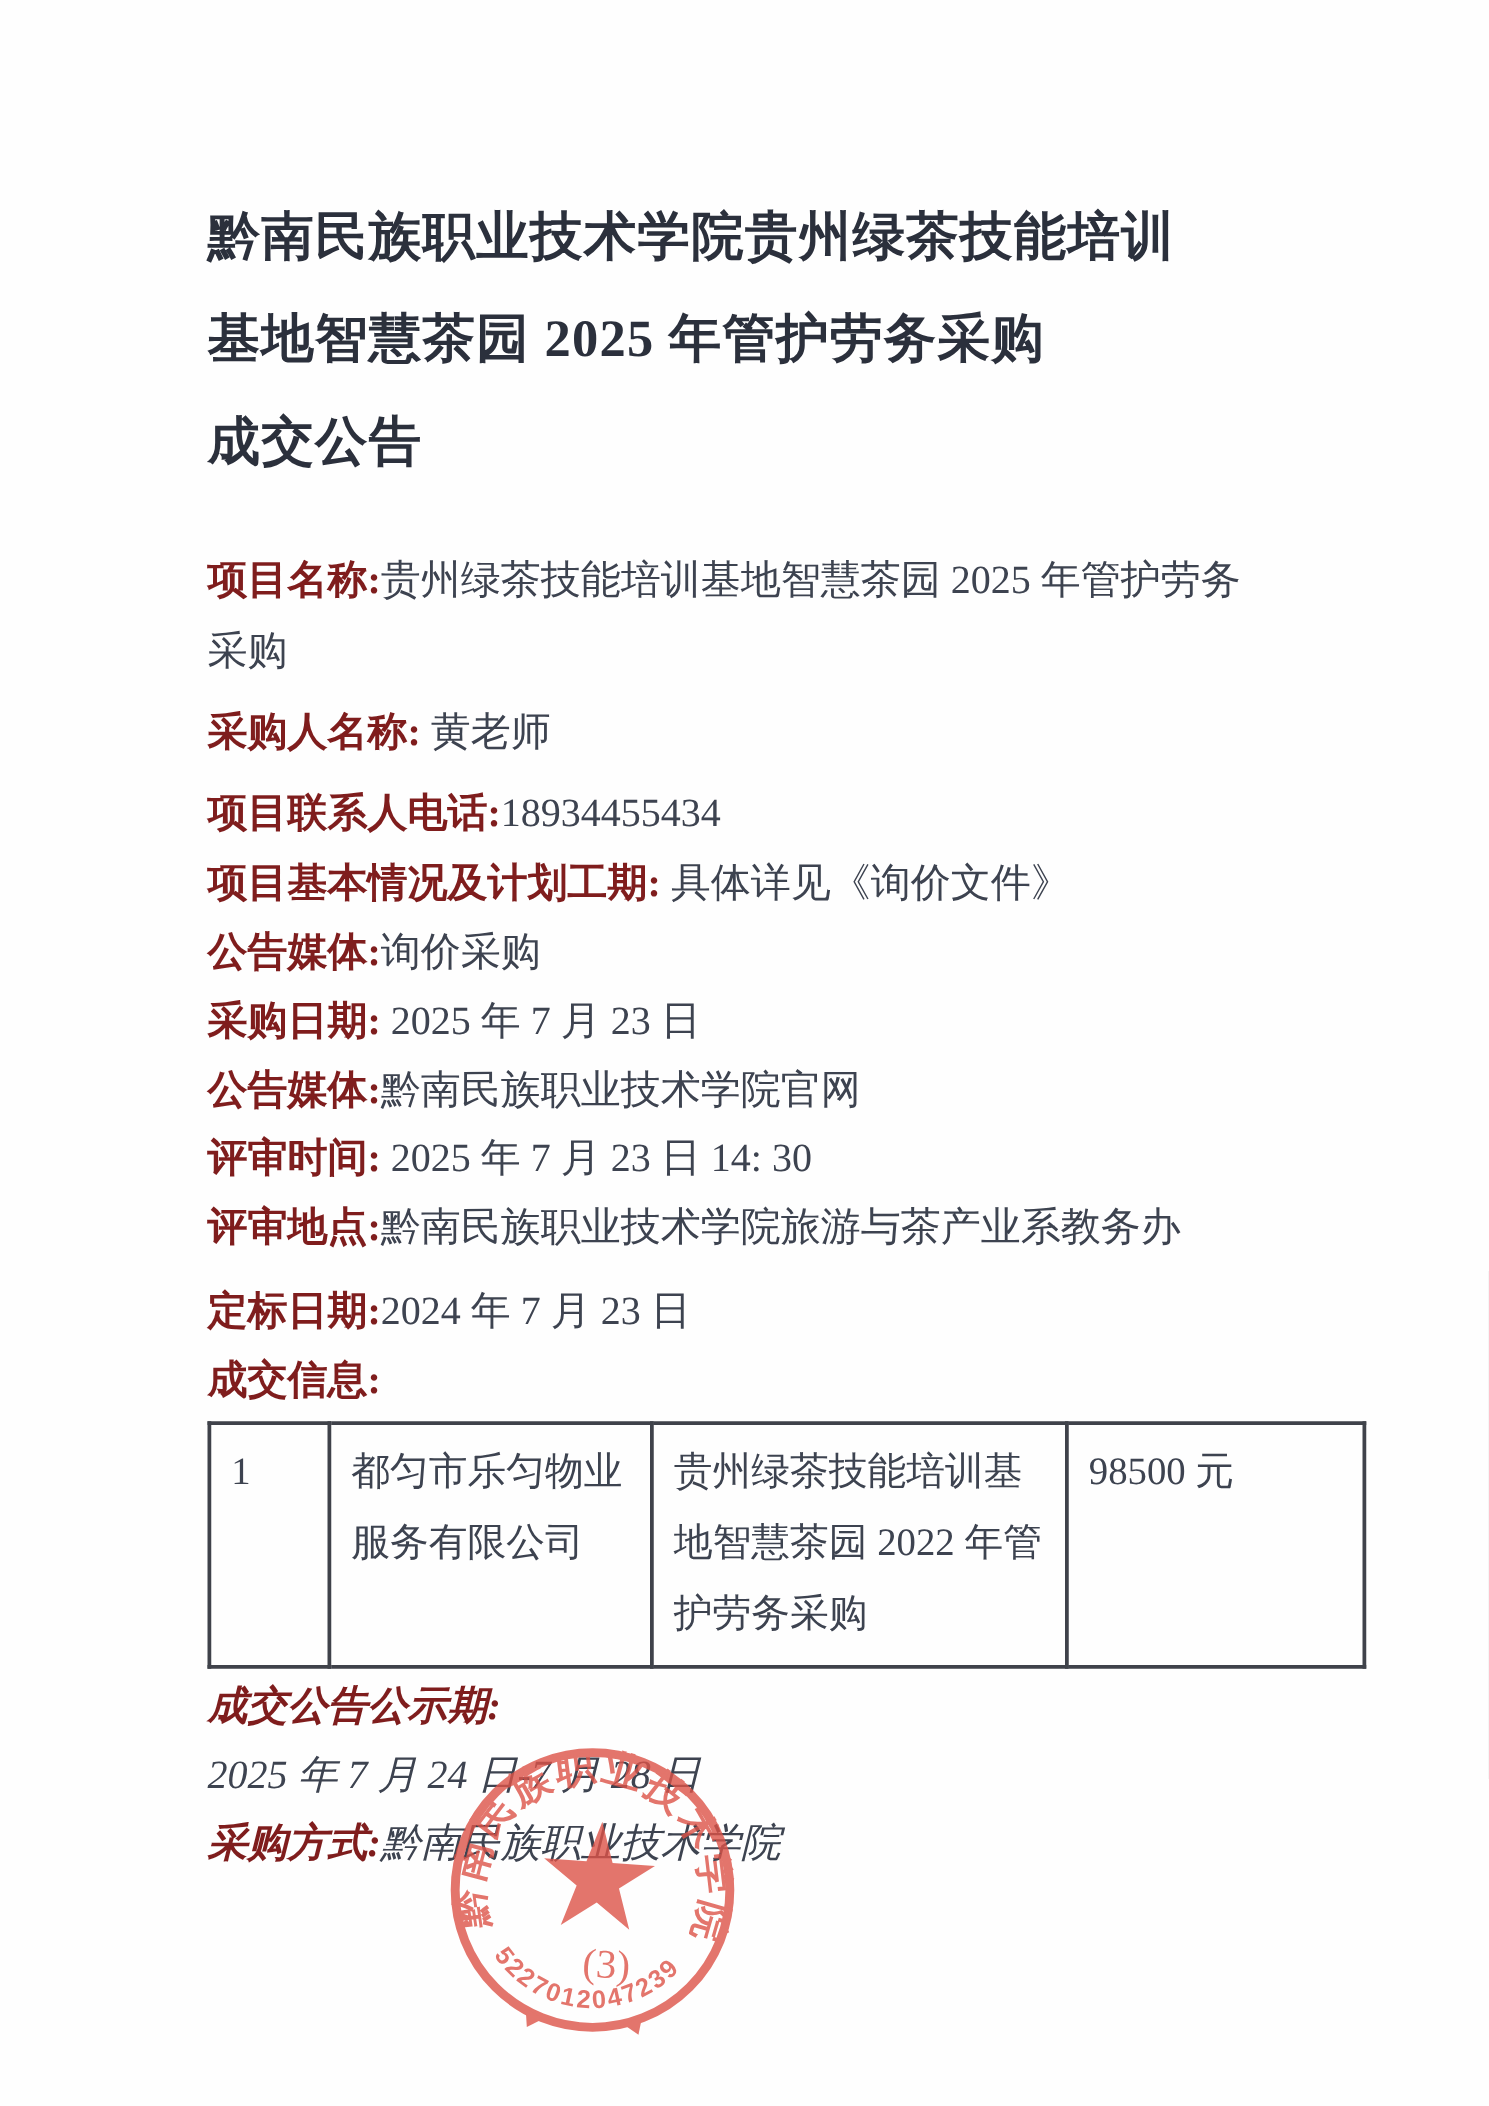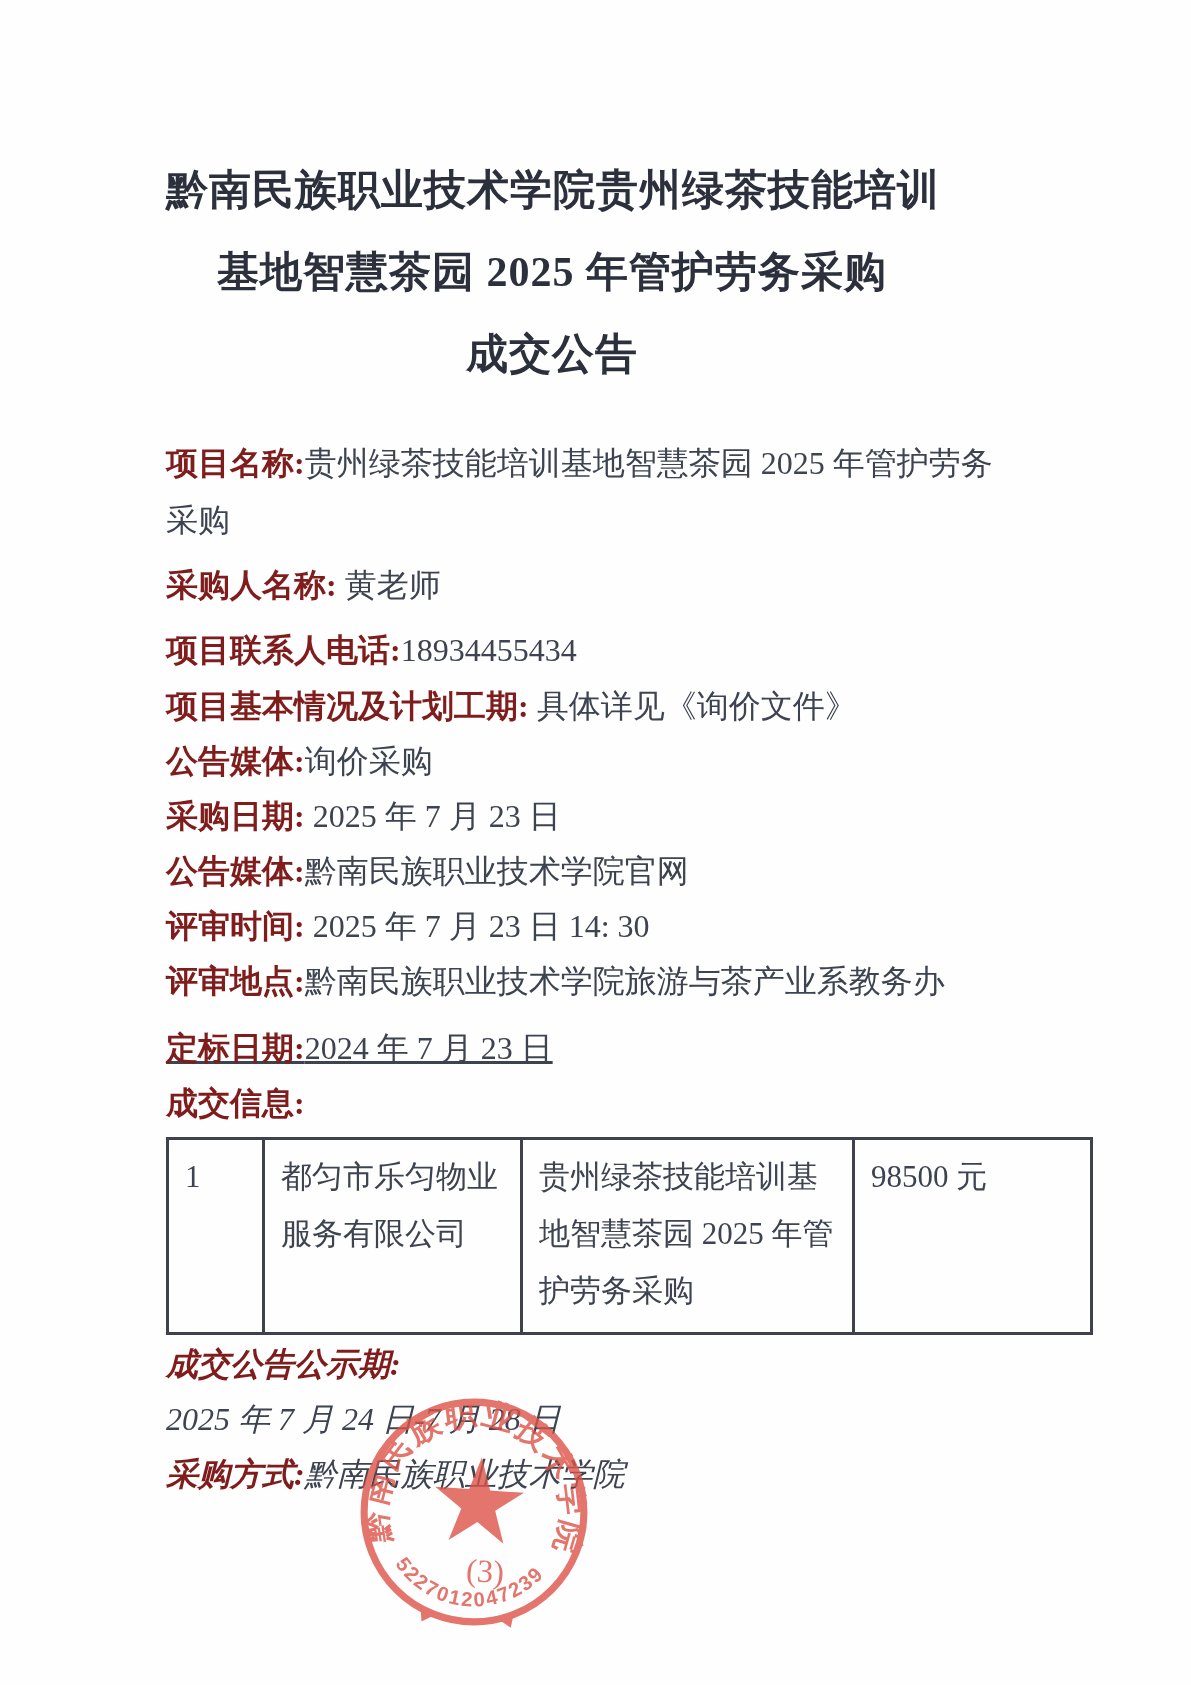--- a/index.html
+++ b/index.html
@@ -8,35 +8,35 @@
     width:1191px;height:1685px;
     margin:0 auto;
     background:#fefefe;
     overflow:hidden;
     font-family:"Liberation Serif", serif;
     color:#3d4350;
     box-sizing:border-box;
     padding:149px 35px 0 166px;
   }
   
-  .title-block{width:772px;text-align:center;}
+  .title-block{width:772px;text-align:left;}
   .title-line{
     font-size:42px;line-height:82px;font-weight:bold;
     color:#2b303c;letter-spacing:1px;white-space:nowrap;
   }
   
   .fields{margin-top:40px;width:868px;}
   .para{
     font-size:32px;line-height:57px;margin:0;
     color:#3d4350;white-space:pre-line;
   }
   .para .lbl{font-weight:bold;color:#7f1d1d;}
   .para.gap{margin-bottom:8px;}
   .para.tight{line-height:55px;}
-  .para.push{margin-top:12px;text-decoration:underline;}
+  .para.push{margin-top:12px;}
   
   table.deal{
     border-collapse:collapse;
     table-layout:fixed;
     width:924px;
     margin-top:6px;
   }
   table.deal th, table.deal td{
     border:3px solid #3f424a;
     vertical-align:top;
@@ -100,21 +100,21 @@
         <col style="width:258px">
         <col style="width:332px">
         <col style="width:238px">
     </colgroup>
     <tbody>
     <tr>
       <td>1</td>
       <td>都匀市乐匀物业
 服务有限公司</td>
       <td>贵州绿茶技能培训基
-地智慧茶园 2025 年管
+地智慧茶园 2022 年管
 护劳务采购</td>
       <td>98500 元</td>
     </tr>
   </tbody>
     </table>
 
   <div class="footer">
     <p class="para"><span class="lbl">成交公告公示期:</span></p>
     <p class="para">2025 年 7 月 24 日-7 月 28 日</p>
     <p class="para"><span class="lbl">采购方式:</span><span class="val">黔南民族职业技术学院</span></p>

